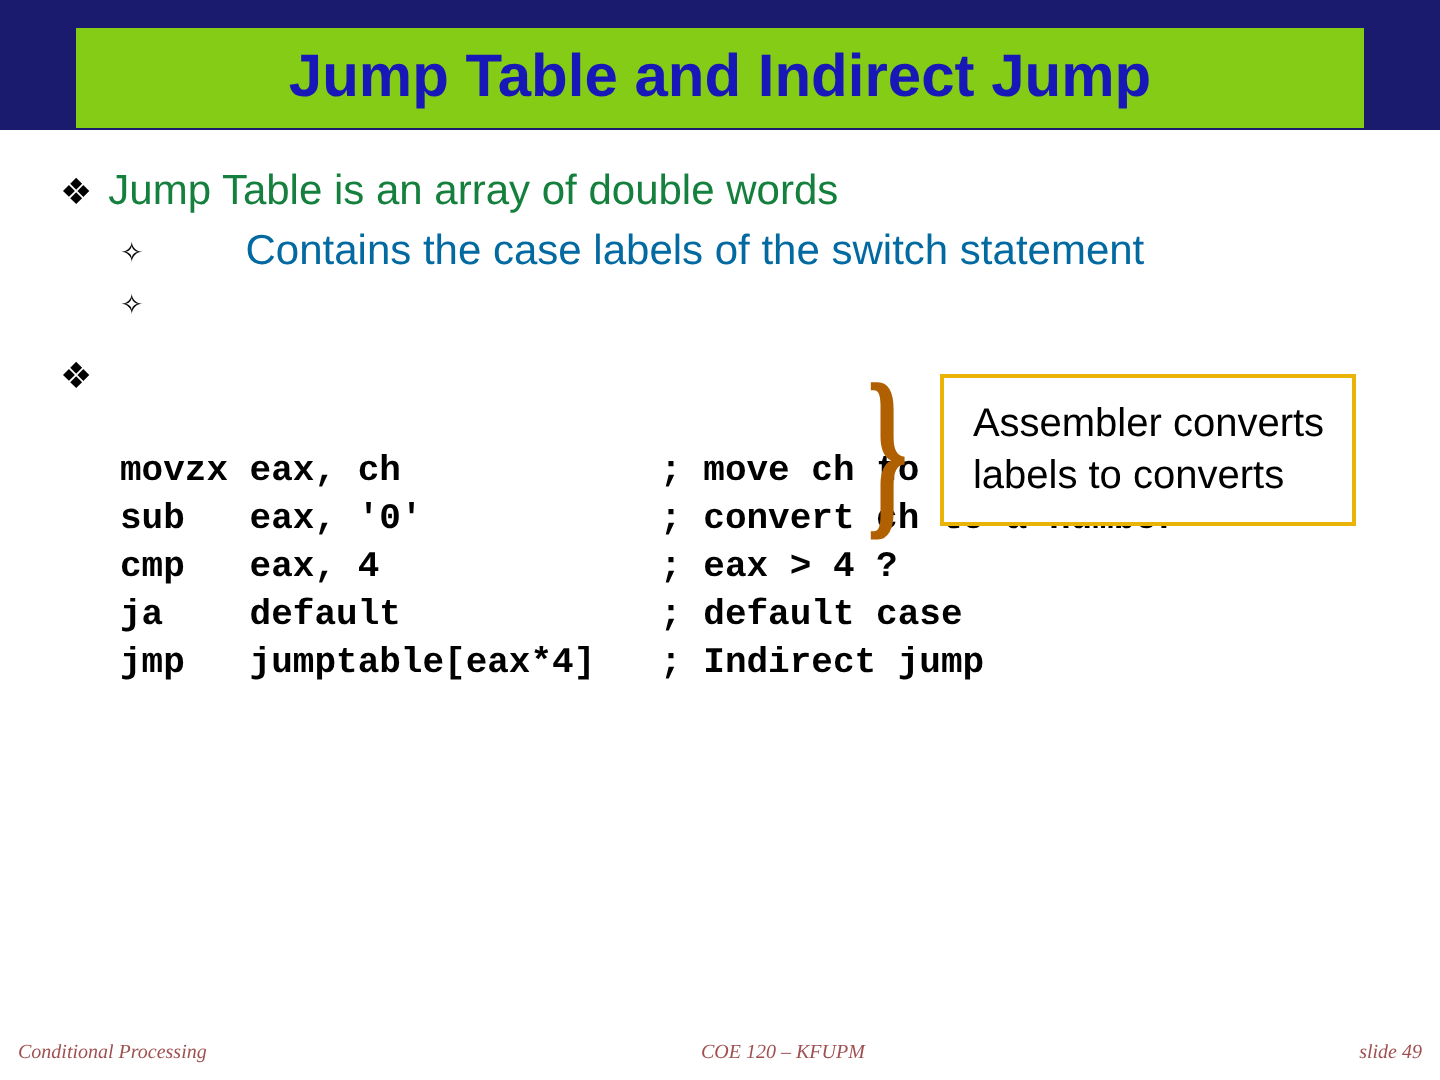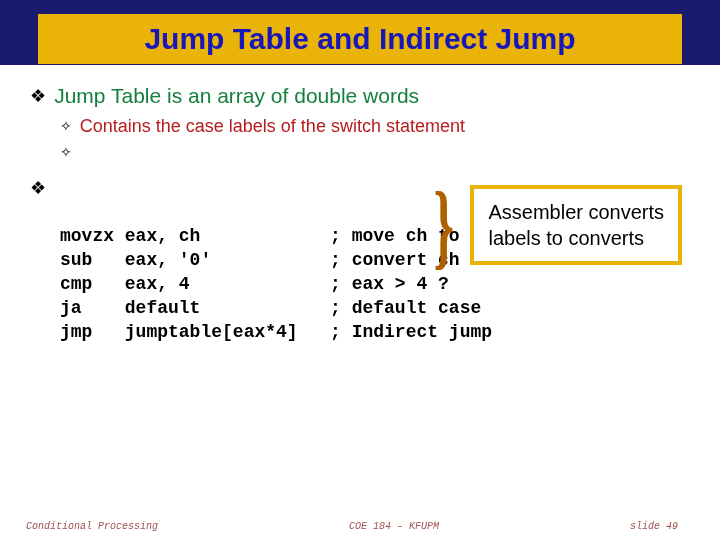--- a/index.html
+++ b/index.html
@@ -10,21 +10,21 @@
     font-family: Arial, Helvetica, sans-serif;
     position: relative;
     overflow: hidden;
   }
   .title-bar {
     position: absolute;
     top: 14px;
     left: 38px;
     right: 38px;
     height: 50px;
-    background: #eab308;
+    background: #84cc16;
     display: flex;
     align-items: center;
     justify-content: center;
   }
   .title-bar h1 {
     font-family: "Comic Sans MS", cursive, sans-serif;
     font-size: 30px;
     font-weight: bold;
     color: #1818b8;
   }
@@ -58,23 +58,24 @@
     margin-bottom: 6px;
     margin-top: 4px;
   }
   .bullet-sub .diamond-outline {
     font-size: 14px;
     color: #000;
     margin-right: 8px;
     line-height: 20px;
   }
   .bullet-sub .text {
-    font-size: 18px;
-    color: #b91c1c;
+    font-size: 21px;
+    color: #0369a1;
     line-height: 20px;
+    margin-left: 43px;
   }
   .code-block {
     font-family: "Courier New", monospace;
     font-size: 18px;
     font-weight: bold;
     color: #000;
     margin-left: 30px;
     margin-top: 10px;
     margin-bottom: 14px;
     white-space: pre;
@@ -89,21 +90,21 @@
     align-items: center;
   }
   .brace {
     font-size: 95px;
     font-family: "Times New Roman", serif;
     color: #b06000;
     line-height: 110px;
     transform: scaleX(0.55);
   }
   .callout-box {
-    border: 4px solid #eab308;
+    border: 2px solid #eab308;
     padding: 10px 14px;
     font-family: Arial, sans-serif;
     font-size: 20px;
     font-weight: normal;
     line-height: 26px;
     margin-left: 8px;
     background: #fff;
   }
   .code-block2 {
     font-family: "Courier New", monospace;
@@ -112,28 +113,28 @@
     color: #000;
     margin-left: 30px;
     margin-top: 24px;
     white-space: pre;
     line-height: 24px;
   }
   .footer {
     position: absolute;
     bottom: 8px;
     left: 0;
-    right: 16px;
+    right: 0;
     display: flex;
     justify-content: space-between;
-    padding: 0 26px;
+    padding: 0 9px;
     font-size: 10px;
     color: #a05050;
     font-style: italic;
-    font-family: Liberation Mono, monospace;
+    font-family: Liberation Serif, serif;
   }
   .footer-center { font-style: italic; }
   .footer-right { font-style: italic; }
 </style>
 </head>
 <body>
 
 <div class="title-bar">
   <h1>Jump Table and Indirect Jump</h1>
 </div>
@@ -163,15 +164,15 @@
   <div class="code-block2">movzx eax, ch            ; move ch to eax
 sub   eax, '0'           ; convert ch to a number
 cmp   eax, 4             ; eax &gt; 4 ?
 ja    default            ; default case
 jmp   jumptable[eax*4]   ; Indirect jump</div>
 
 </div>
 
 <div class="footer">
   <span class="footer-left">Conditional Processing</span>
-  <span class="footer-center">COE 184 – KFUPM</span>
+  <span class="footer-center">COE 120 – KFUPM</span>
   <span class="footer-right">slide 49</span>
 </div>
 
 </body></html>

